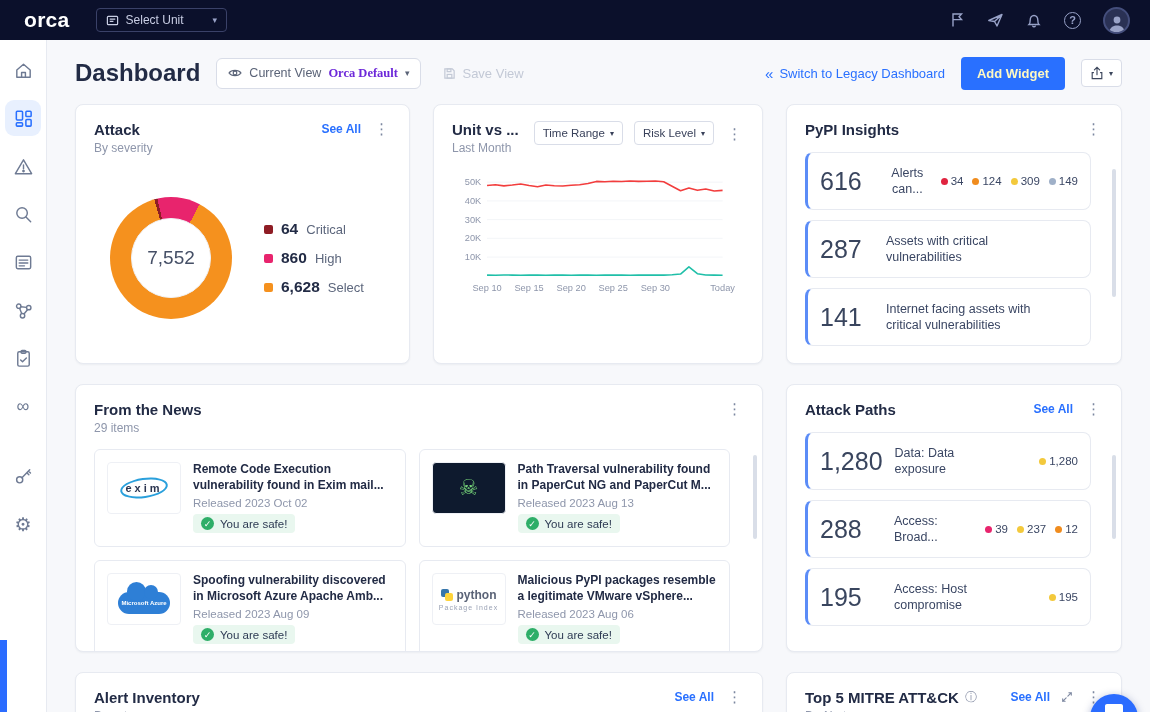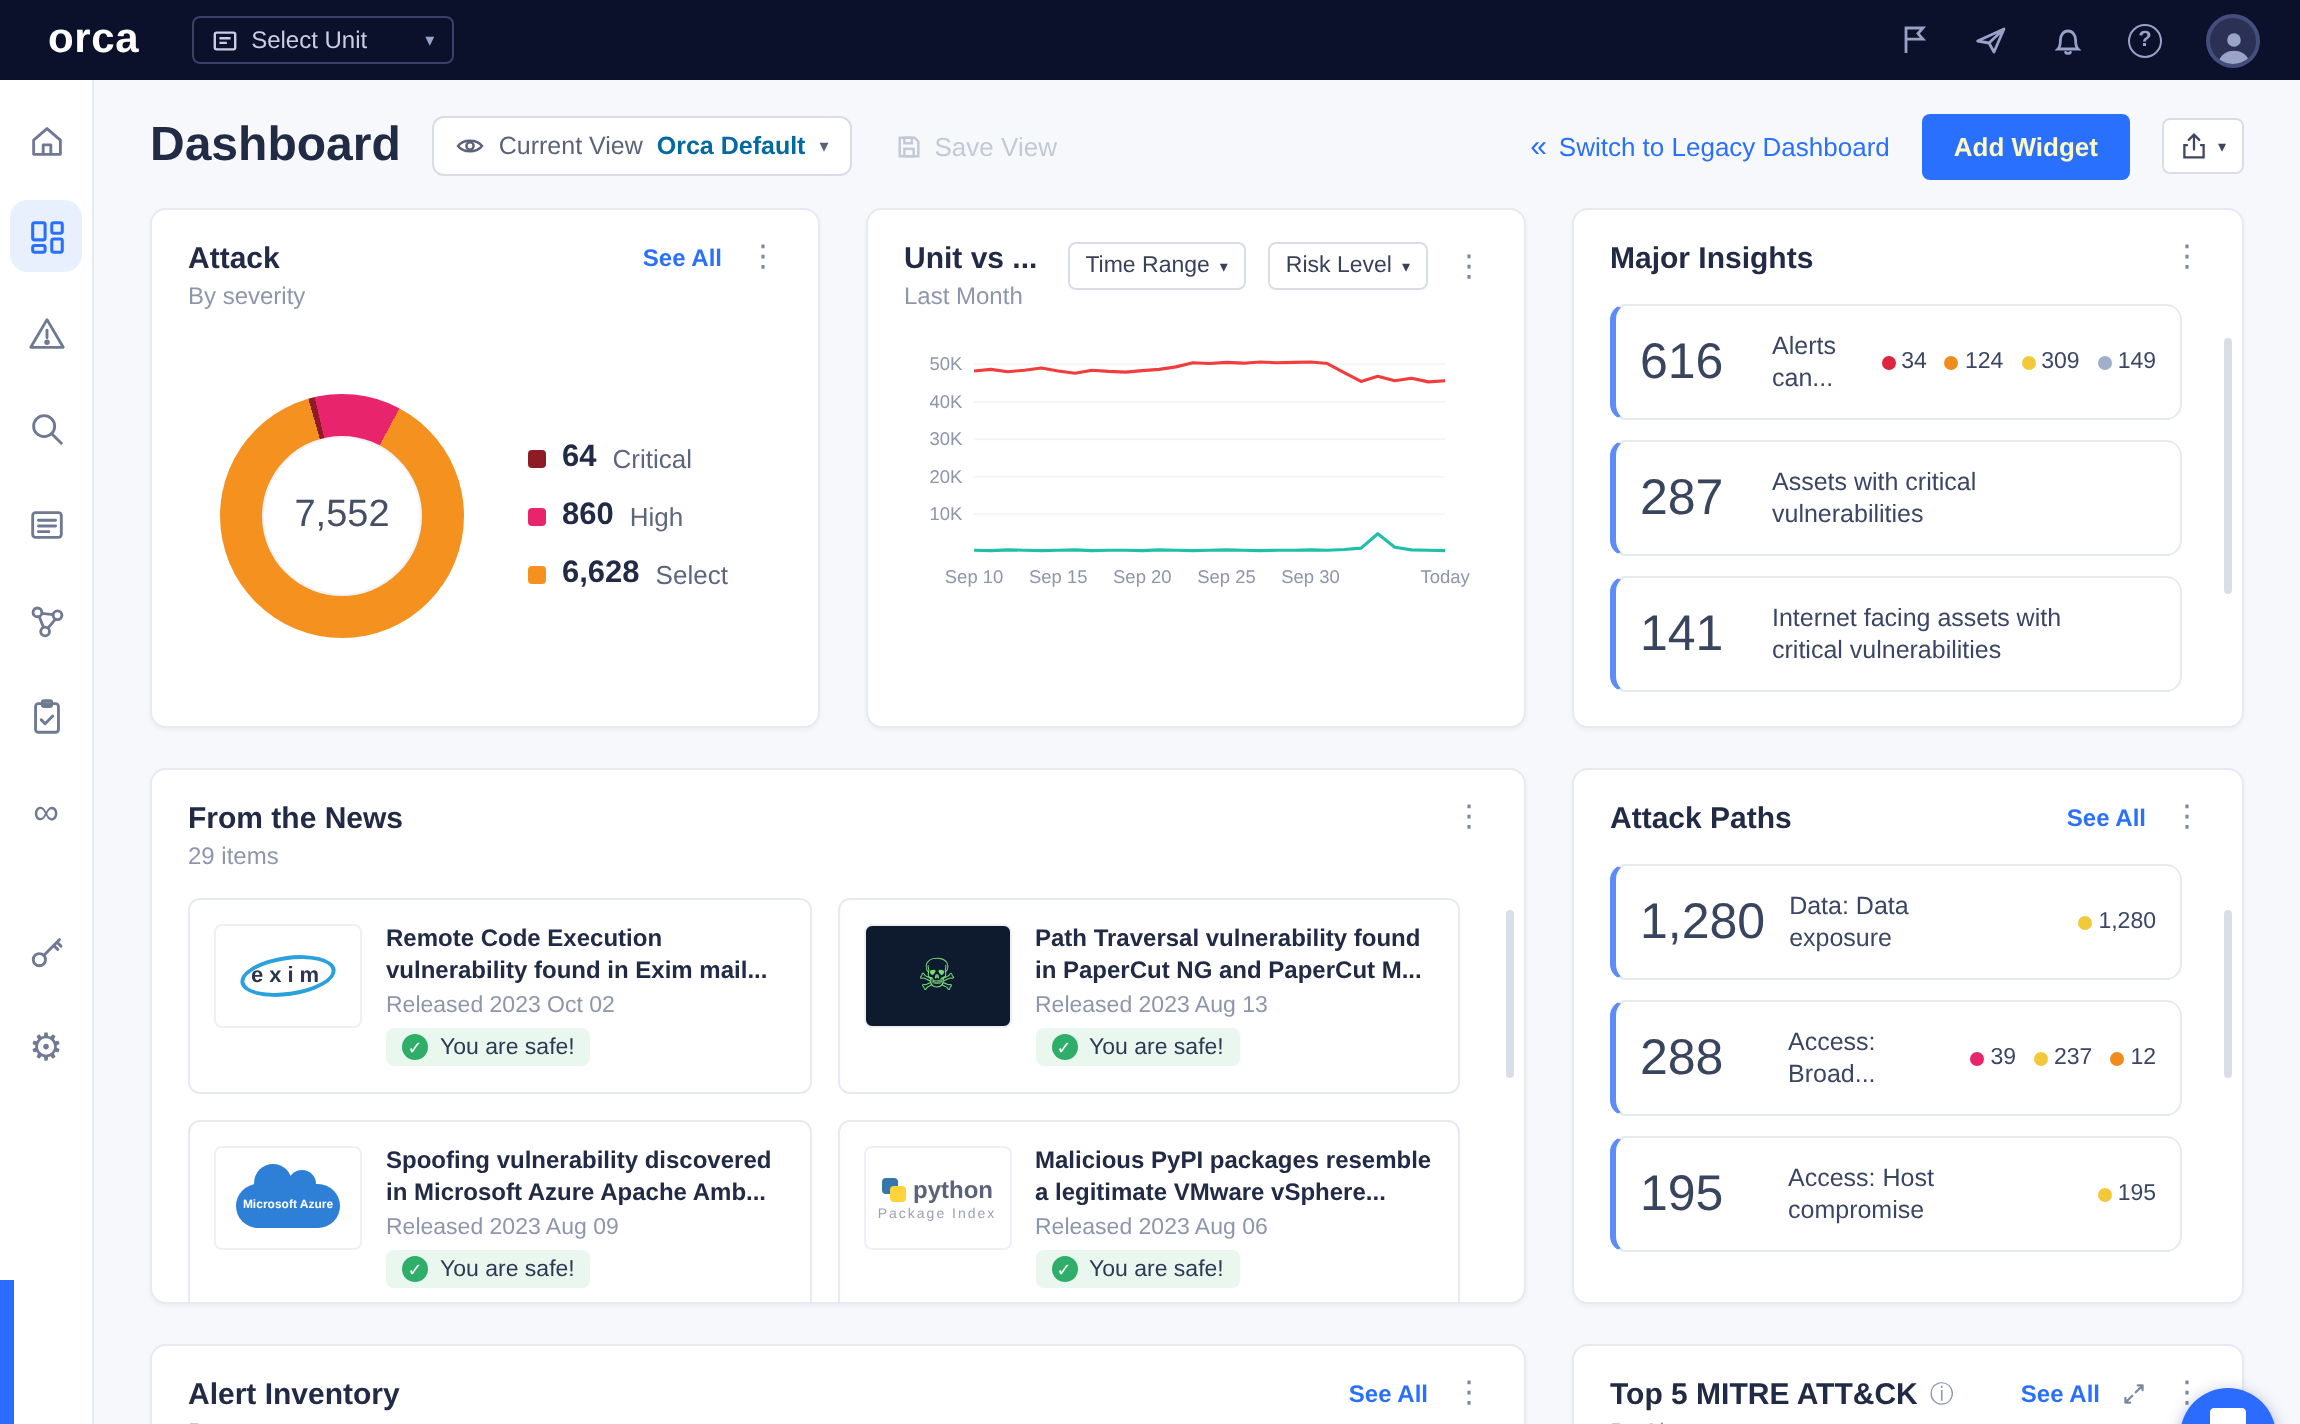--- a/index.html
+++ b/index.html
@@ -34,21 +34,21 @@
   .side-slot.active { background:#e8f0fe; }
   .side-slot .uni { font-size:18px; color:#6e7a93; line-height:1; }
   .side-gap { margin-top:22px; }
 
   
   .content { position:absolute; left:47px; top:40px; right:0; bottom:0; padding:12px 28px 0 28px; overflow:hidden; }
   .page-head { display:flex; align-items:center; height:42px; gap:16px; }
   .page-title { font-size:24px; font-weight:700; color:#222b45; margin:0; }
   .view-pill { display:flex; align-items:center; gap:7px; border:1px solid #d9dde8; background:#fff;
     border-radius:6px; padding:7px 11px; font-size:12.5px; color:#5a6377; cursor:pointer; }
-  .view-pill b { color:#0369a1; }
+  .view-pill b { color:#6d28d9;font-family:Liberation Serif, serif; }
   .view-pill .caret { font-size:9px; color:#5a6377; }
   .save-view { display:flex; align-items:center; gap:6px; border:none; background:none; color:#c3c9d6;
     font-size:13px; cursor:default; }
   .right-cluster { margin-left:auto; display:flex; align-items:center; gap:16px; }
   .legacy { color:#2970ff; font-size:13px; text-decoration:none; display:flex; align-items:center; gap:6px; cursor:pointer; }
   .legacy .chev { font-size:15px; line-height:1; }
   .add-widget { background:#2970ff; color:#fef9c3; border:none; border-radius:4px; font-size:13px;
     padding:9px 16px; font-weight:700; cursor:pointer; }
   .export-btn { display:flex; align-items:center; gap:5px; background:#fff; border:1px solid #d9dde8;
     border-radius:4px; padding:6px 8px; color:#3c465c; cursor:pointer; }
@@ -376,29 +376,29 @@
           <text x="79.21428571428572" y="132" text-anchor="middle" class="tick">Sep 15</text>
           <text x="122.42857142857143" y="132" text-anchor="middle" class="tick">Sep 20</text>
           <text x="165.64285714285714" y="132" text-anchor="middle" class="tick">Sep 25</text>
           <text x="208.85714285714286" y="132" text-anchor="middle" class="tick">Sep 30</text>
           <text x="278" y="132" text-anchor="middle" class="tick">Today</text>
         </svg>
     </section>
 
     <section class="widget">
       <div class="w-head">
-        <h2 class="w-title">Major Insights</h2>
+        <h2 class="w-title">PyPI Insights</h2>
         <div class="w-actions">
           <span class="kebab">⋮</span>
         </div>
       </div>
       <div class="row-list">
         <div class="ins-card">
           <div class="ins-num">616</div>
-          <div class="ins-label" style="max-width:52px;">Alerts can...</div>
+          <div class="ins-label" style="max-width:52px;text-align:center;">Alerts can...</div>
           <div class="dots">
             <span class="dotg">
                 <i style="background: rgb(224, 36, 64);"></i>
                 <span>34</span>
               </span>
             <span class="dotg">
                 <i style="background: rgb(240, 140, 30);"></i>
                 <span>124</span>
               </span>
             <span class="dotg">

